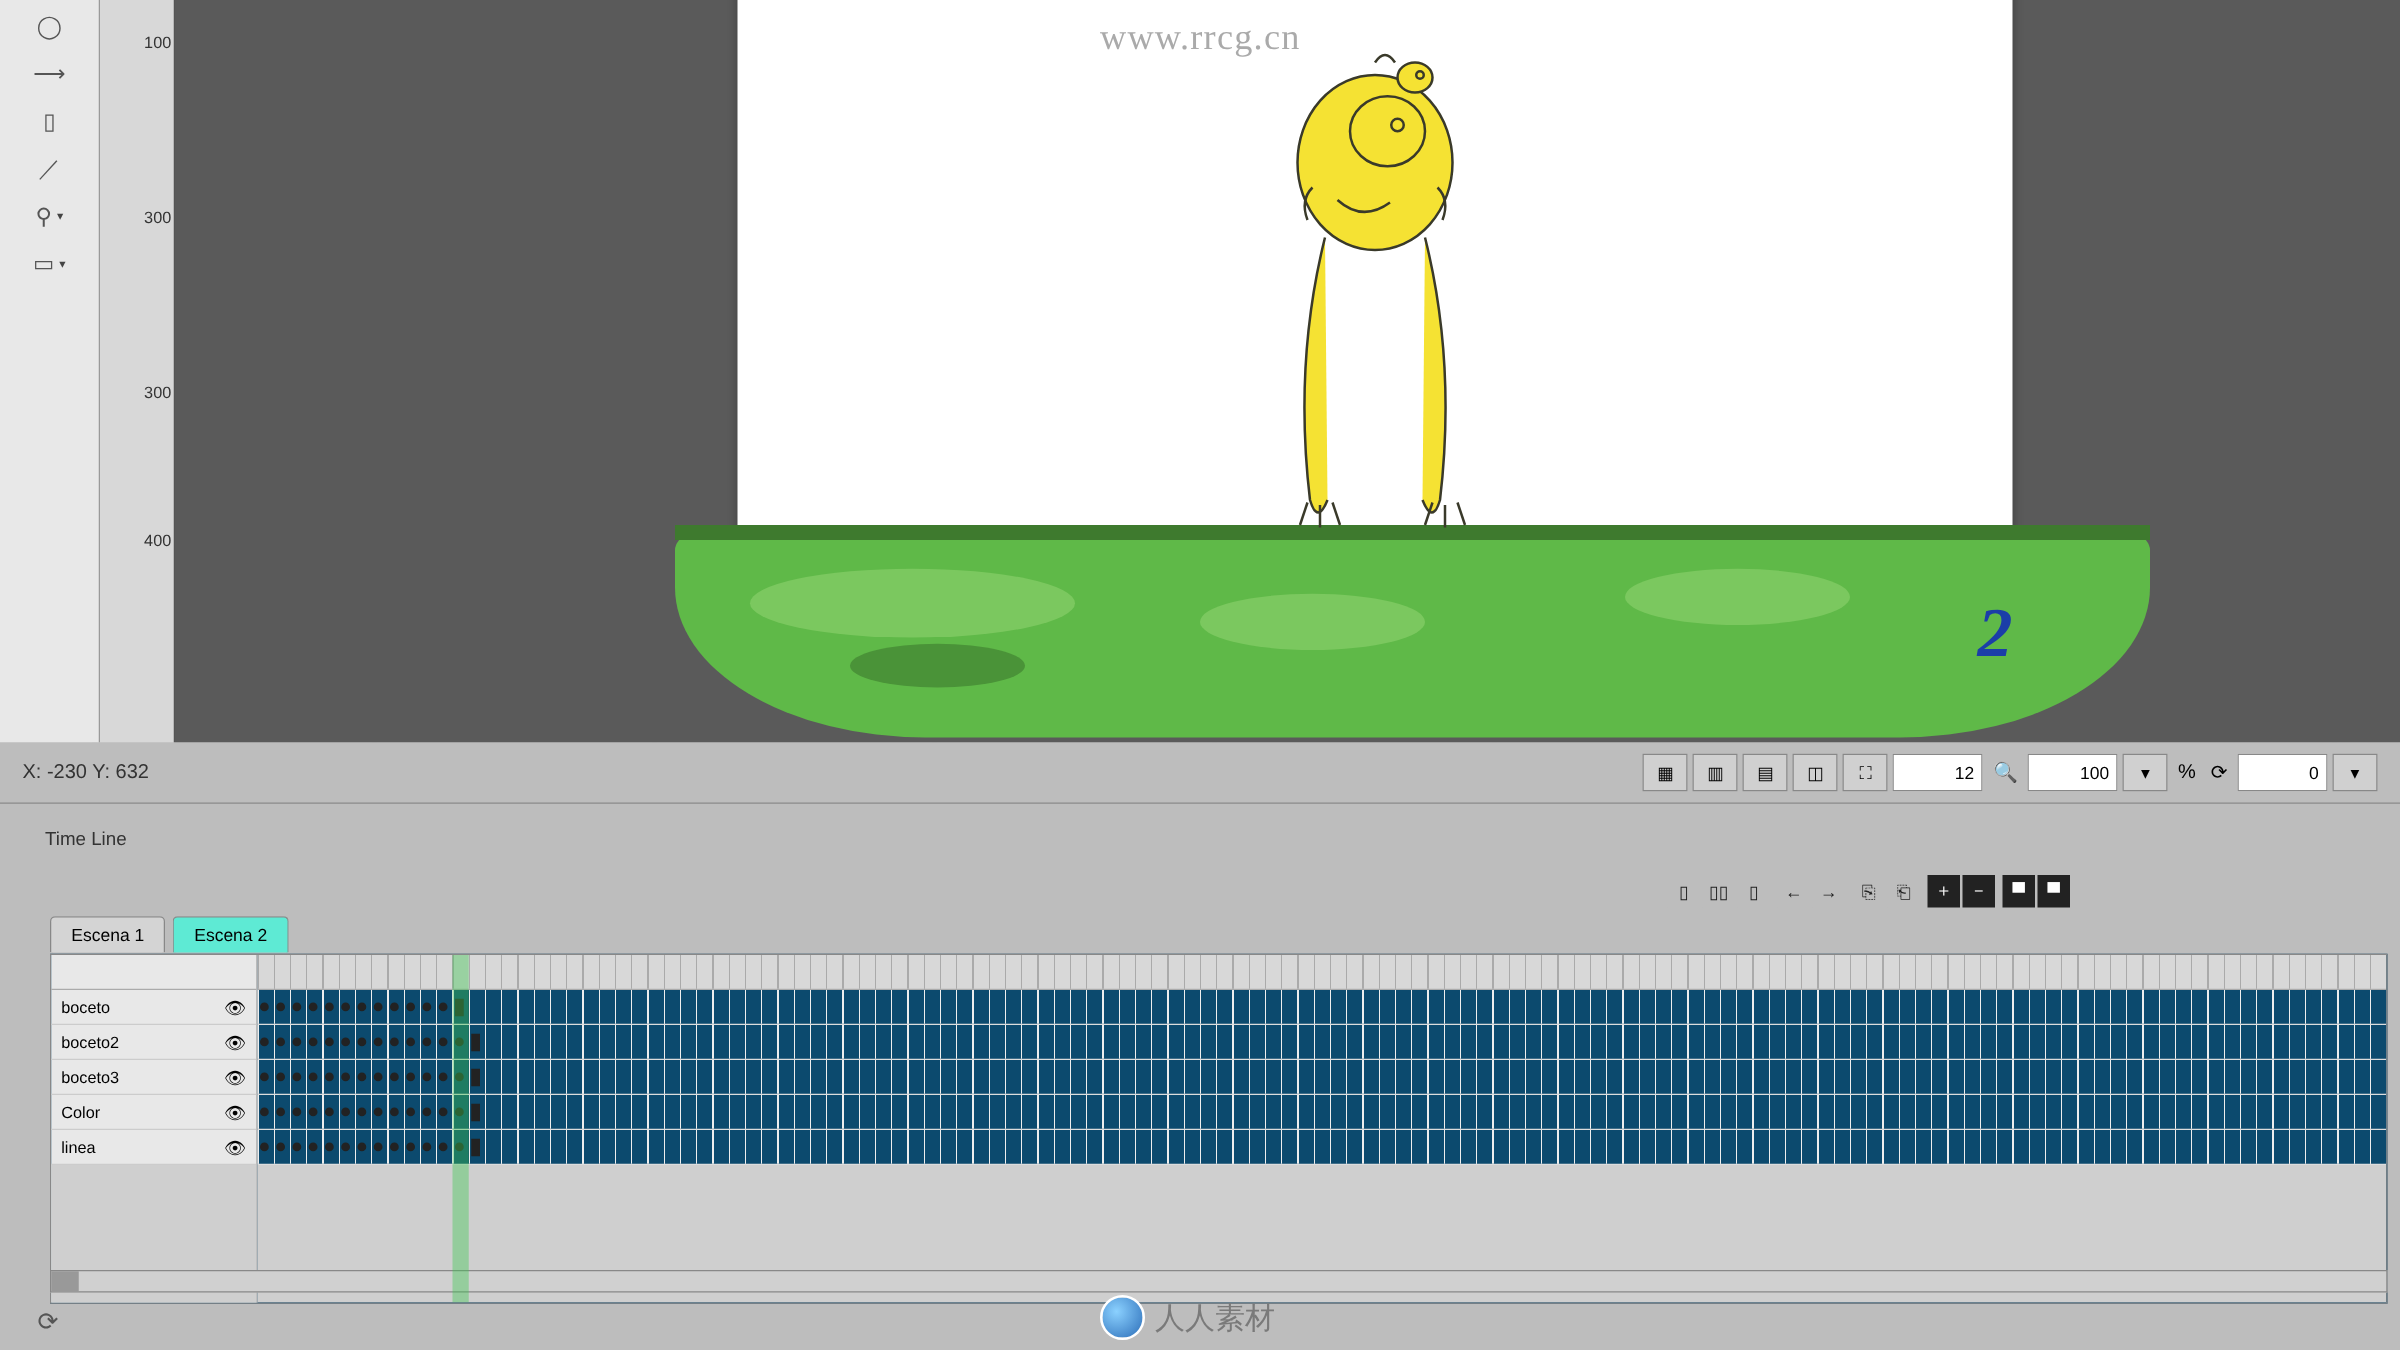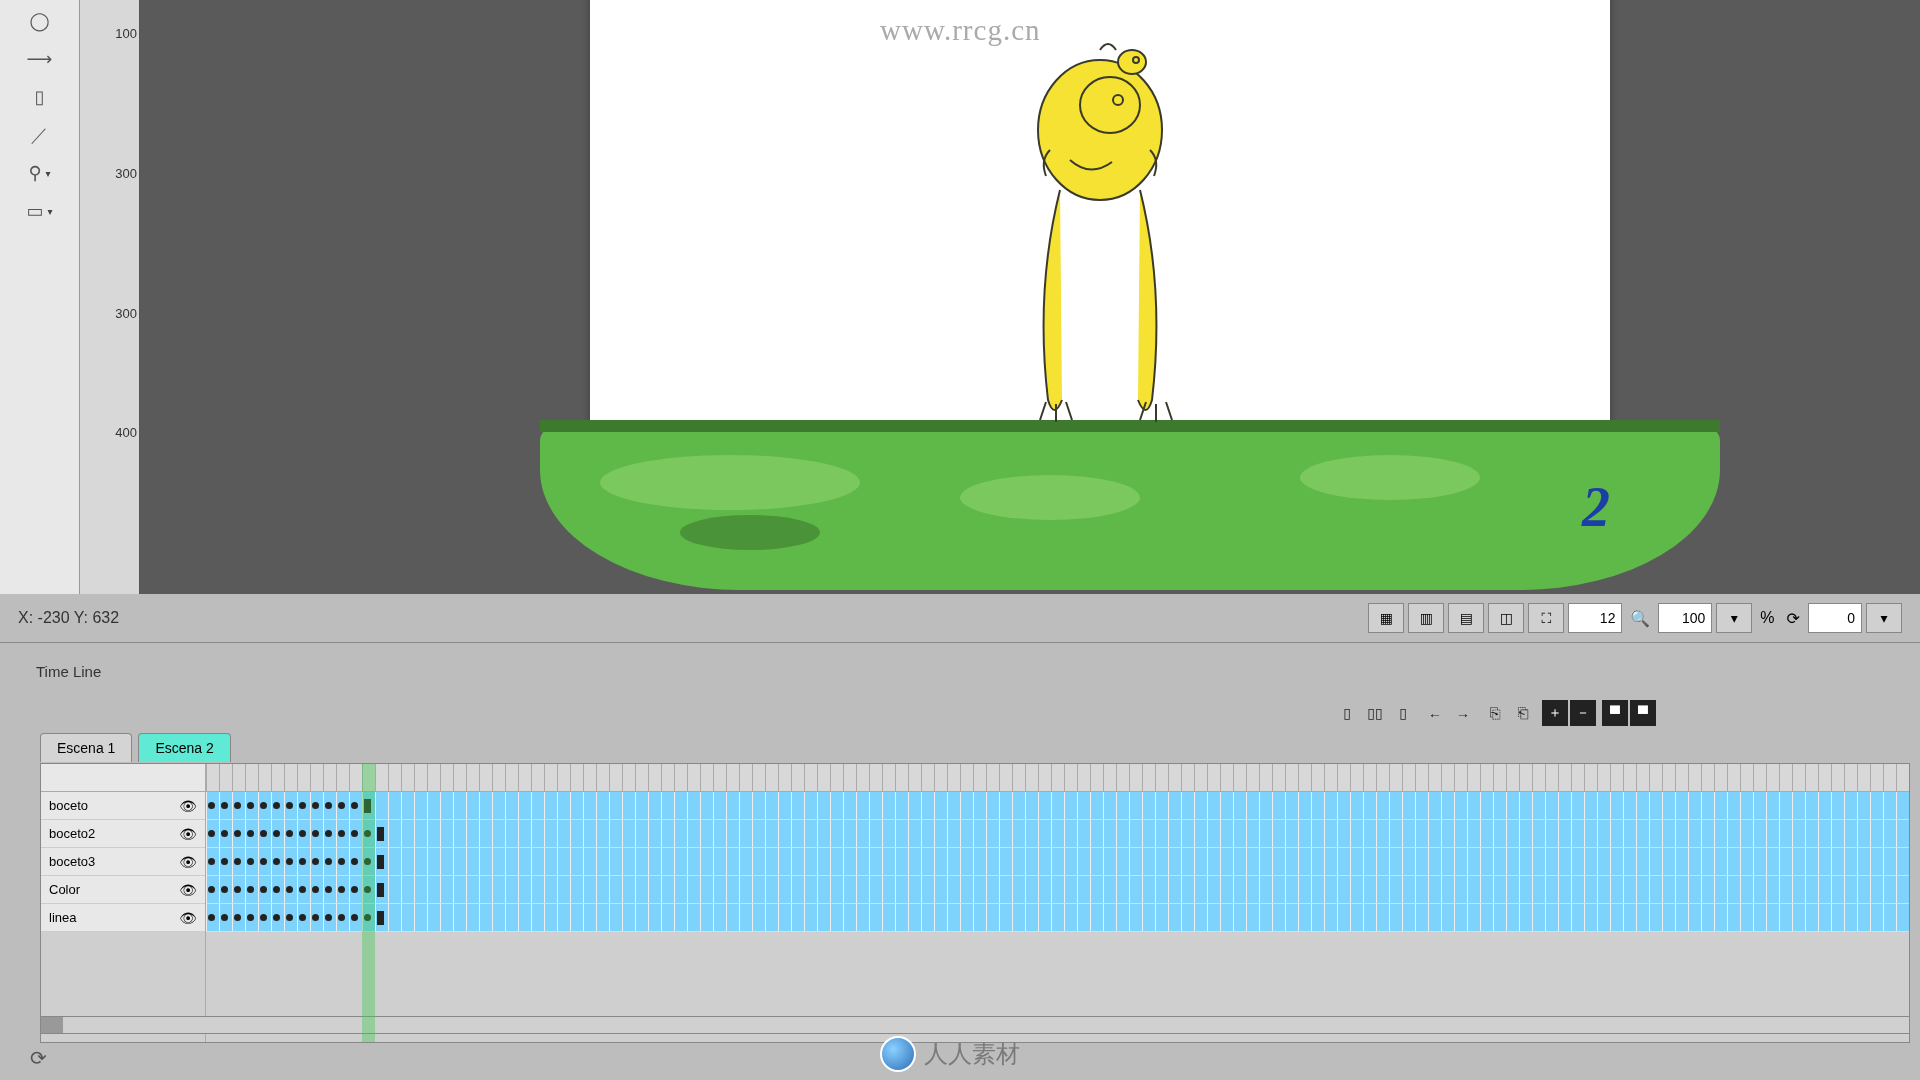--- a/index.html
+++ b/index.html
@@ -61,21 +61,21 @@
   background: #bdbdbd; display: flex; align-items: center;
   padding: 16px 18px; justify-content: space-between; font-size: 16px;
 }
 .status-left { color: #333; }
 .status-right { display: flex; align-items: center; gap: 4px; }
 .sb-btn {
   width: 36px; height: 30px; background: #d0d0d0; border: 1px solid #888;
   display: flex; align-items: center; justify-content: center; font-size: 14px;
 }
 .sb-input {
-  width: 54px; height: 30px; background: #fff; border: 1px solid #888;
+  width: 72px; height: 30px; background: #fff; border: 1px solid #888;
   text-align: right; padding: 0 6px; font-size: 14px;
 }
 .sb-txt { padding: 0 4px; font-size: 16px; }
 
 .timeline-panel {
   position: absolute; left: 0; top: 642px; right: 0; bottom: 0;
   background: #bdbdbd; border-top: 1px solid #8a8a8a; text-align: right;
 }
 .tl-title { position: absolute; left: 36px; top: 20px; font-size: 15px; color: #333; }
 .tl-toolbar {
@@ -95,21 +95,21 @@
 }
 .tl-tab {
   padding: 6px 16px; background: #d4d4d4; border: 1px solid #888;
   border-bottom: none; font-size: 14px; cursor: pointer;
   border-radius: 4px 4px 0 0;
 }
 .tl-tab.active { background: #5eead4; }
 
 .tl-grid {
   position: absolute; left: 40px; top: 120px; right: 10px; height: 280px;
-  background: #7dd3fc; border: 1px solid #888; display: flex;
+  background: #0c4a6e; border: 1px solid #888; display: flex;
 }
 .tl-layercol {
   width: 165px; background: #e8e8e8; border-right: 1px solid #aaa;
   display: flex; flex-direction: column;
 }
 .tl-ruler-spacer { height: 28px; border-bottom: 1px solid #aaa; }
 .tl-layer-row {
   height: 28px; display: flex; align-items: center; padding: 0 8px;
   border-bottom: 1px solid #ccc; font-size: 13px; justify-content: space-between;
 }

